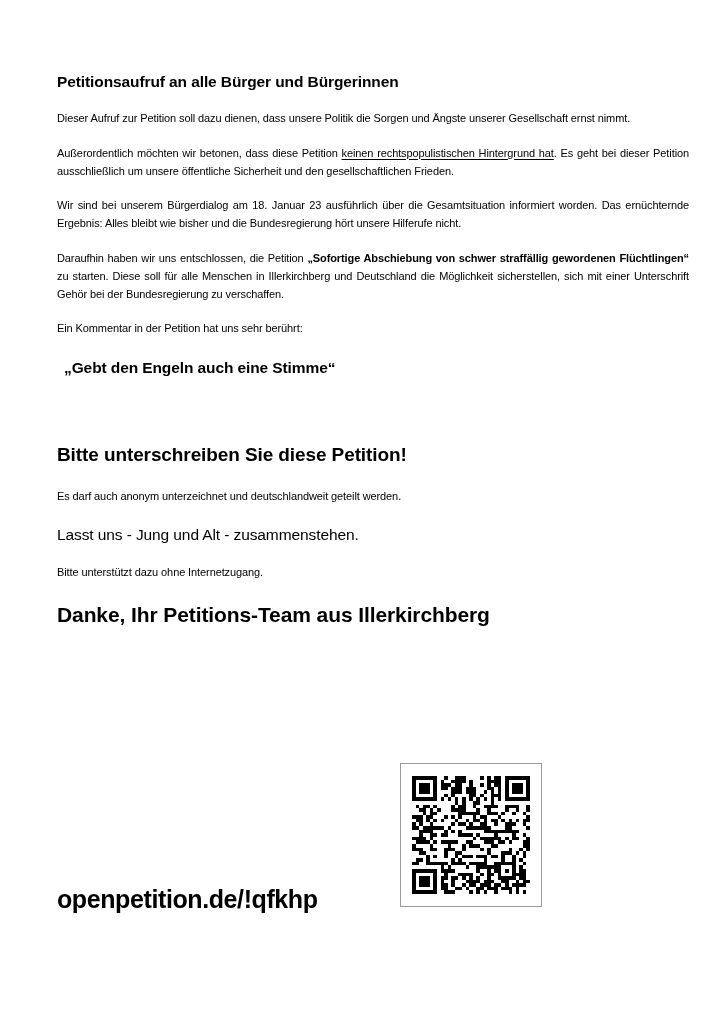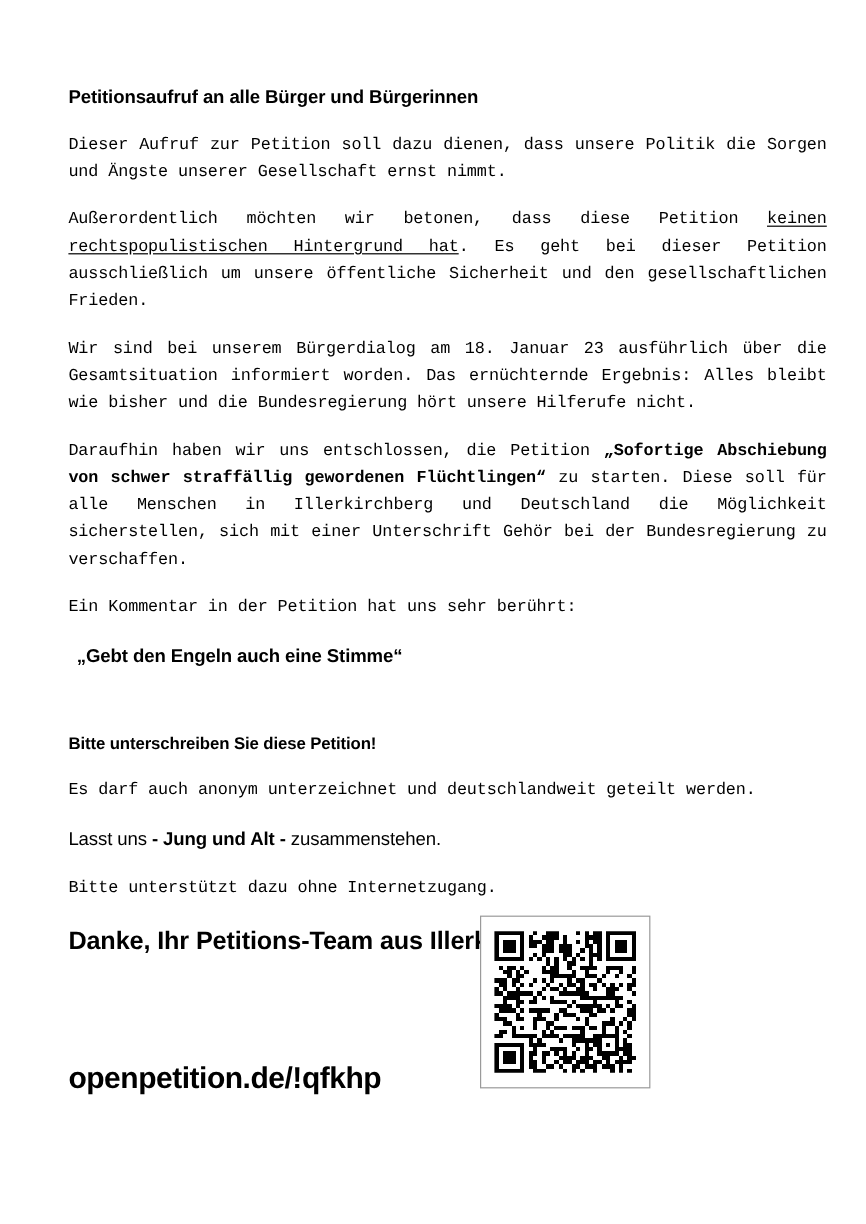--- a/index.html
+++ b/index.html
@@ -35,28 +35,27 @@
 
   .heading {
     font-size: 15.5px;
     font-weight: bold;
     line-height: 1.35;
     margin: 0 0 17px 0;
     letter-spacing: -0.1px;
   }
 
   .para {
-    font-size: 14px;
+    font-size: 11px;
     font-weight: normal;
     line-height: 1.62;
     text-align: justify;
     text-justify: inter-word;
     margin: 0 0 17px 0;
     letter-spacing: -0.1px;
-    font-family: Liberation Mono, monospace;
   }
 
   .para-left {
     text-align: left;
     margin-top: 13px;
   }
 
   .para b, .para strong {
     font-weight: bold;
   }
@@ -73,40 +72,40 @@
     margin: 0 0 17px 0;
     padding-left: 7px;
     letter-spacing: -0.1px;
   }
 
   .spacer-block {
     height: 32px;
   }
 
   .cta-heading {
-    font-size: 14px;
+    font-size: 19px;
     font-weight: bold;
     line-height: 1.5;
-    margin: 0 0 18px 0;
+    margin: 12px 0 18px 0;
     letter-spacing: -0.1px;
   }
 
   .tight-group {
     margin: 0 0 17px 0;
   }
 
   .tight-line {
     font-size: 15.5px;
     line-height: 1.58;
     margin: 0;
     letter-spacing: -0.1px;
   }
 
   .tight-line b {
-    font-weight: bold;
+    font-weight: normal;
     text-align: right;
   }
 
   .signoff {
     font-size: 21px;
     font-weight: bold;
     line-height: 1.5;
     margin: 0;
     letter-spacing: -0.1px;
   }

